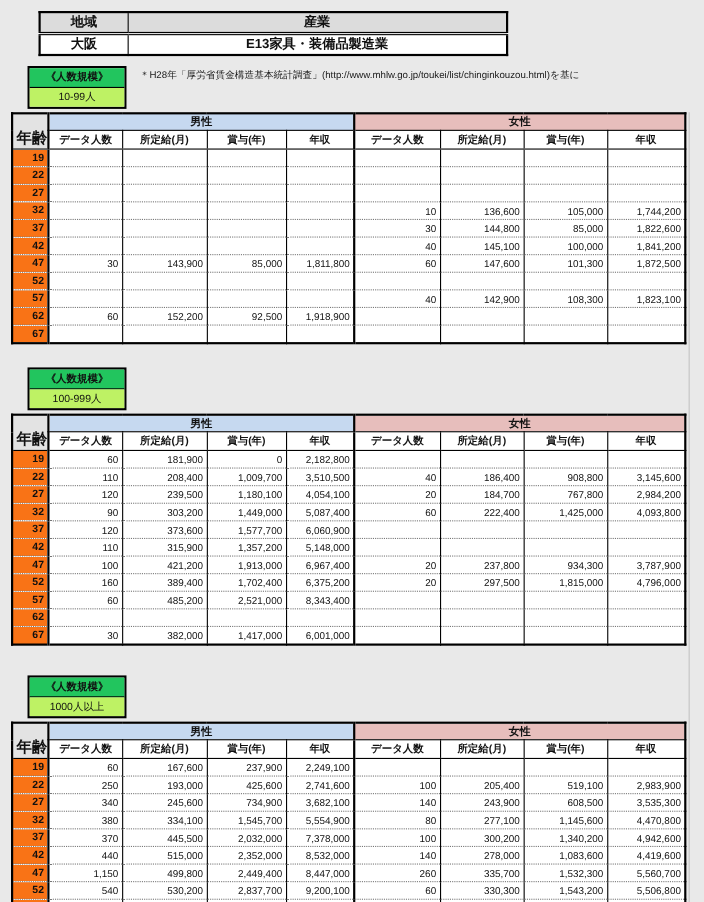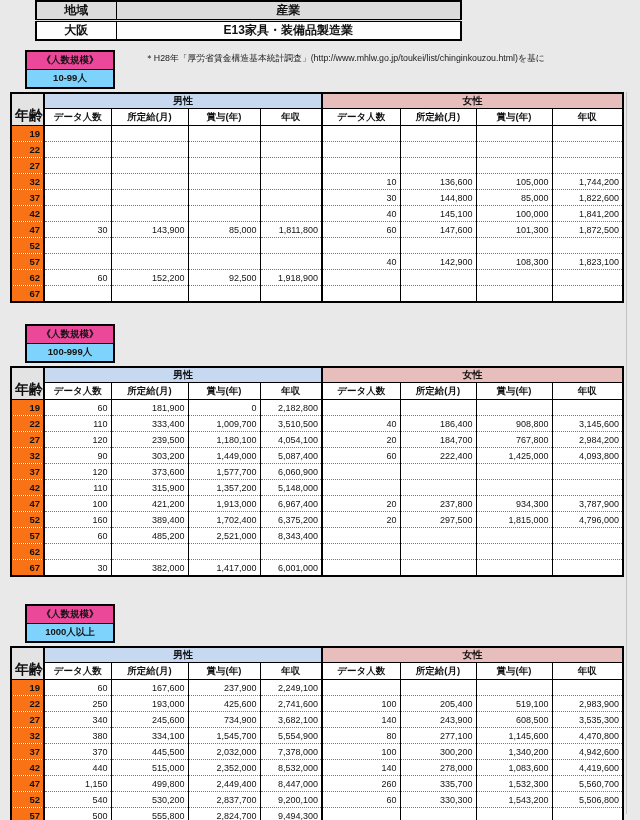--- a/index.html
+++ b/index.html
@@ -9,32 +9,32 @@
     font-family:"Liberation Sans","DejaVu Sans",sans-serif;
     color:#111;
     position:relative;
     overflow:hidden;
   }
   .sheet{position:relative;width:640px;height:820px;padding:0;}
   .edge-line{position:absolute;top:92px;bottom:6px;right:13px;width:1px;background:#c2c2c2;}
 
   
   table{border-collapse:collapse;table-layout:fixed;}
-  .toptable{margin:0 0 0 35px;width:425px;background:#fff;border:2px solid #000;}
+  .toptable{margin:10px 0 0 35px;width:425px;background:#fff;border:2px solid #000;}
   .toptable td{border:1px solid #000;height:16px;text-align:center;font-weight:bold;font-size:12px;padding:0;}
   .toptable tr.hd td{background:#dcdcdc;border-bottom:3px double #000;}
   .toptable col.c-region{width:80px;}
   .toptable col.c-industry{width:345px;}
 
   
   .block-head{display:flex;align-items:flex-start;margin:9px 0 3px 25px;}
   .size-box{width:86px;border:2px solid #000;background:#fff;flex:none;}
-  .size-box .t{background:#ec4899;border-bottom:1px solid #000;text-align:center;font-weight:bold;font-size:9.5px;padding:2px 0;}
-  .size-box .v{text-align:center;font-weight:bold;font-size:9.5px;padding:2px 0;background:#7dd3fc;}
-  .note{margin-left:30px;font-size:8.8px;line-height:1.55;color:#1a1a1a;padding-top:2px;}
+  .size-box .t{background:#22c55e;border-bottom:1px solid #000;text-align:center;font-weight:bold;font-size:9.5px;padding:2px 0;}
+  .size-box .v{text-align:center;font-weight:normal;font-size:9.5px;padding:2px 0;background:#bef264;}
+  .note{margin-left:12px;font-size:8.8px;line-height:1.55;color:#1a1a1a;padding-top:2px;}
   .note .l2{padding-left:9px;display:block;}
 
   
   .grid{margin-left:10px;width:612px;background:#fff;border:2px solid #000;}
   .grid td{padding:0 3px;font-size:9px;height:15px;overflow:hidden;white-space:nowrap;}
   .grid col.c-age{width:33px;}
   .grid col.c-m1{width:67px;} .grid col.c-m2{width:77px;}
   .grid col.c-m3{width:72px;} .grid col.c-m4{width:62px;}
   .grid col.c-f1{width:78px;} .grid col.c-f2{width:76px;}
   .grid col.c-f3{width:76px;} .grid col.c-f4{width:71px;}
@@ -281,21 +281,21 @@
           <td class="num">0</td>
           <td class="num">2,182,800</td>
           <td class="num fdiv"></td>
           <td class="num"></td>
           <td class="num"></td>
           <td class="num"></td>
         </tr>
         <tr class="row">
           <td class="age">22</td>
           <td class="num">110</td>
-          <td class="num">333,400</td>
+          <td class="num">208,400</td>
           <td class="num">1,009,700</td>
           <td class="num">3,510,500</td>
           <td class="num fdiv">40</td>
           <td class="num">186,400</td>
           <td class="num">908,800</td>
           <td class="num">3,145,600</td>
         </tr>
         <tr class="row">
           <td class="age">27</td>
           <td class="num">120</td>

